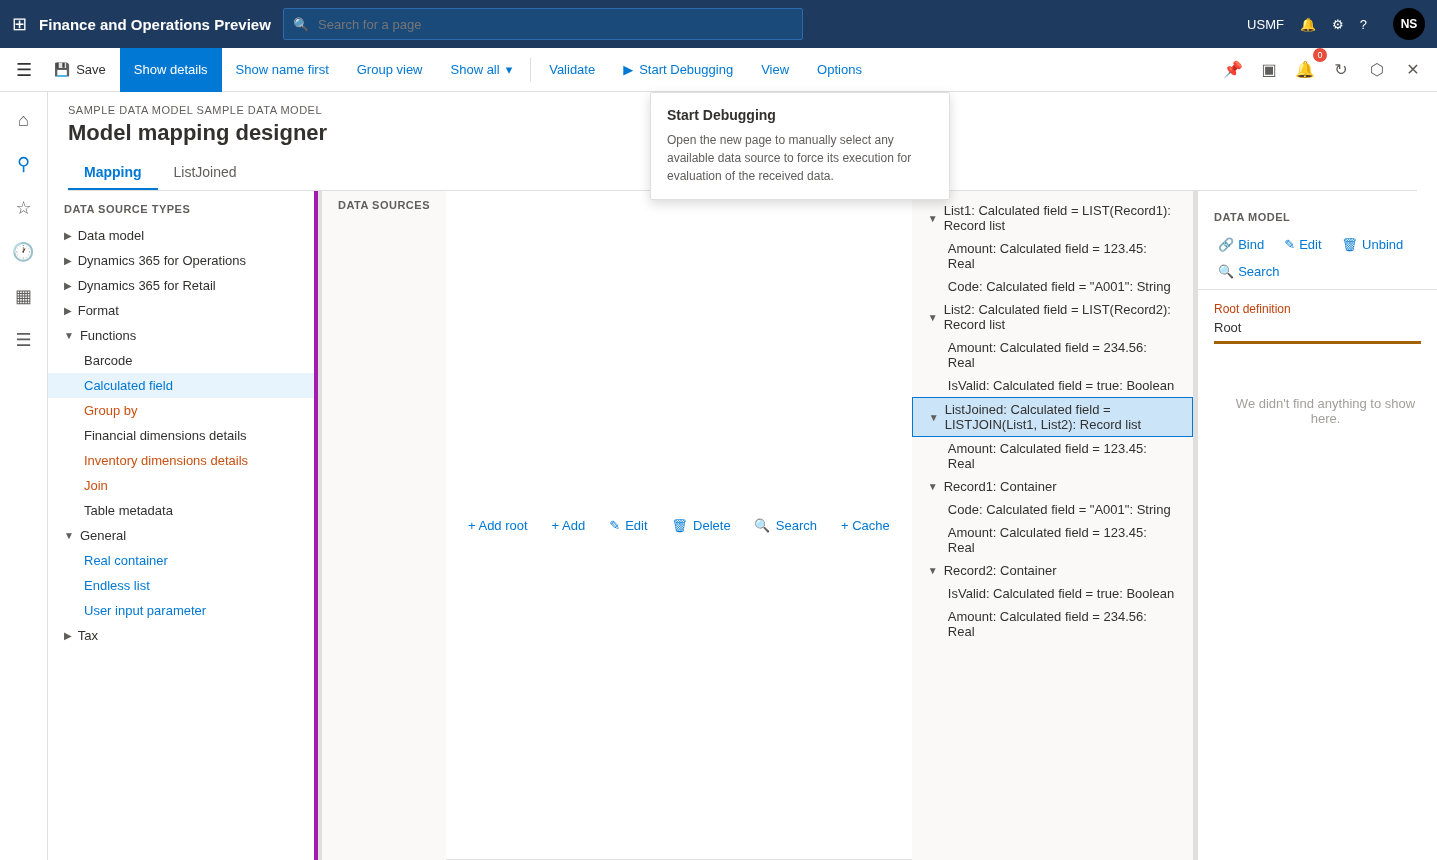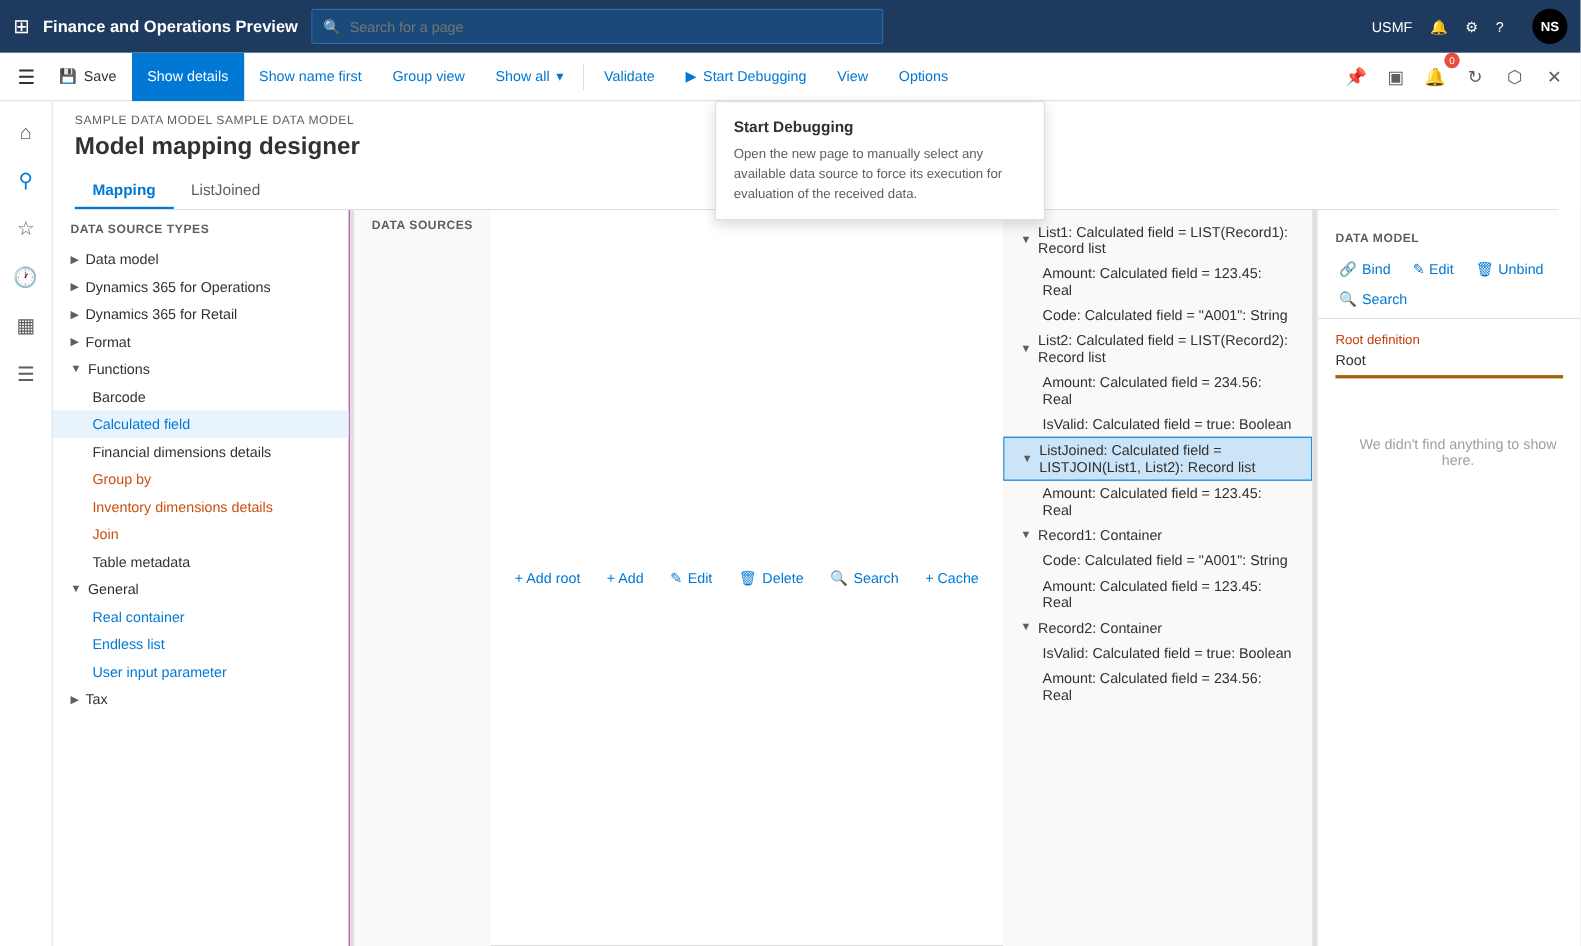--- a/index.html
+++ b/index.html
@@ -204,21 +204,21 @@
     .three-panels {
       display: flex;
       flex: 1;
       overflow: hidden;
     }
 
     
     .left-panel {
       width: 270px;
       background: white;
-      border-right: 1px solid #a21caf;
+      border-right: 4px solid #a21caf;
       overflow-y: auto;
       padding: 12px 0;
     }
     .panel-section-title {
       font-size: 11px;
       font-weight: 700;
       color: #605e5c;
       text-transform: uppercase;
       padding: 0 16px 8px;
       letter-spacing: 0.5px;
@@ -492,25 +492,25 @@
         <div class="tree-item">
           <span class="tree-arrow">▼</span>
           <span class="tree-item-text">Functions</span>
         </div>
         <div class="tree-item child">
           <span class="tree-item-text">Barcode</span>
         </div>
         <div class="tree-item child selected">
           <span class="tree-item-text">Calculated field</span>
         </div>
+        <div class="tree-item child tree-item-orange">
+          <span class="tree-item-text">Group by</span>
+        </div>
         <div class="tree-item child">
           <span class="tree-item-text">Financial dimensions details</span>
-        </div>
-        <div class="tree-item child tree-item-orange">
-          <span class="tree-item-text">Group by</span>
         </div>
         <div class="tree-item child tree-item-orange">
           <span class="tree-item-text">Inventory dimensions details</span>
         </div>
         <div class="tree-item child tree-item-orange">
           <span class="tree-item-text">Join</span>
         </div>
         <div class="tree-item child">
           <span class="tree-item-text">Table metadata</span>
         </div>

